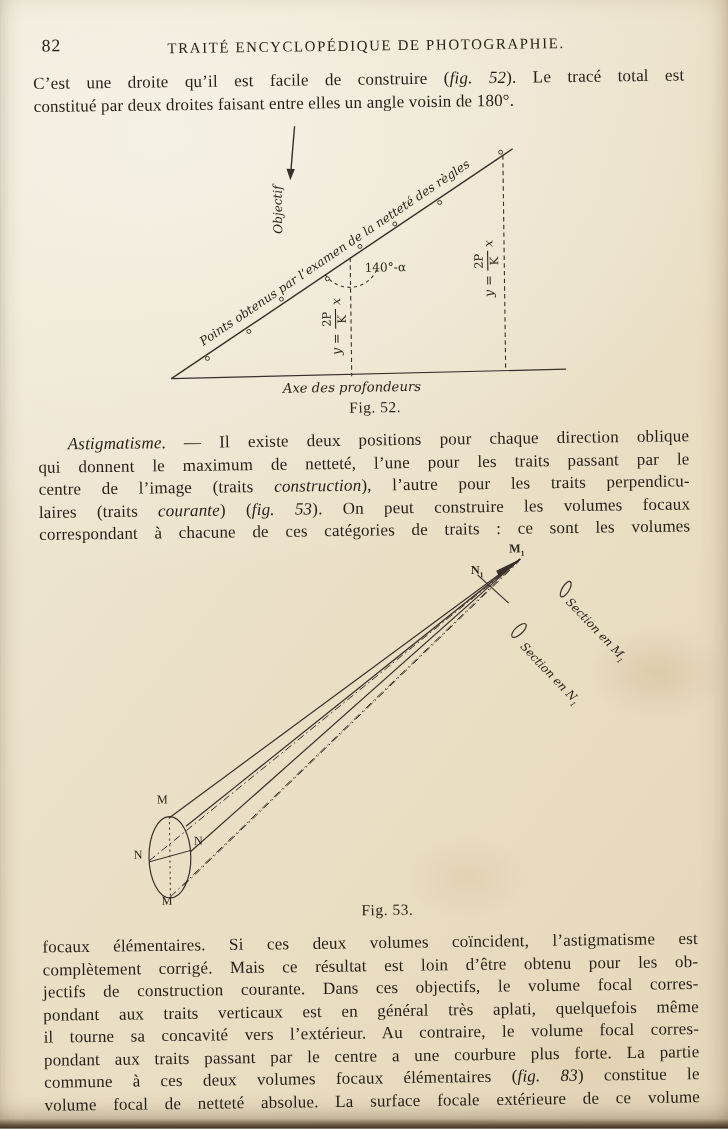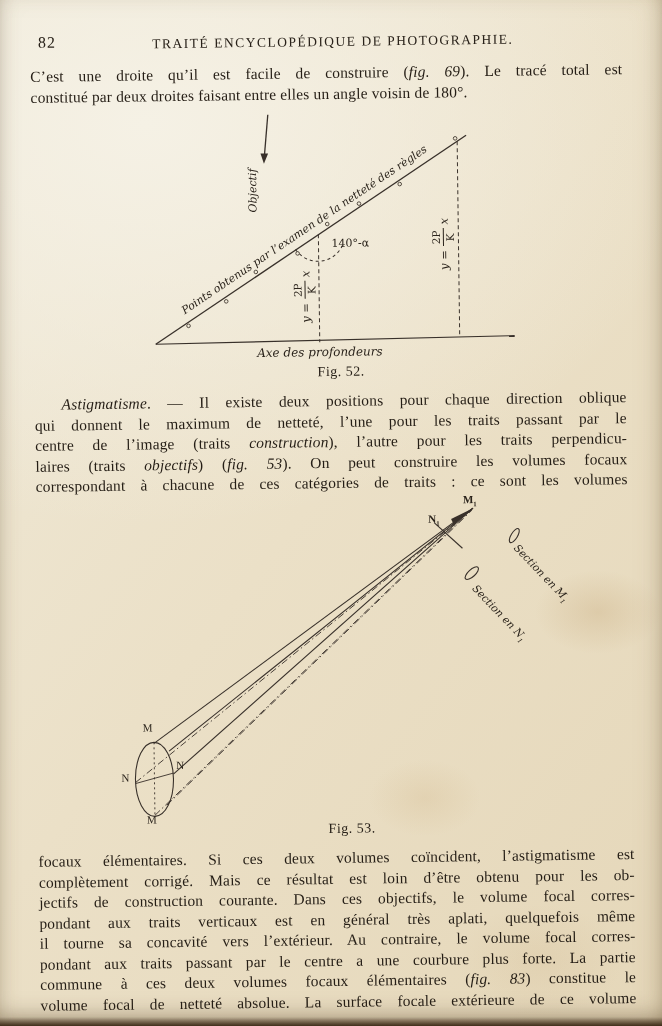--- a/index.html
+++ b/index.html
@@ -50,21 +50,21 @@
 </head>
 <body>
 
 <div class="page">
   <div class="content">
 
     <div class="hdr-num">82</div>
     <div class="hdr-title">TRAITÉ ENCYCLOPÉDIQUE DE PHOTOGRAPHIE.</div>
 
     <div class="para" style="top:63px">
-      <div class="tl"><span>C’est une droite qu’il est facile de construire (</span><i>fig. 69</i><span>). Le tracé total est</span></div>
+      <div class="tl"><span>C’est une droite qu’il est facile de construire (</span><i>fig. 52</i><span>). Le tracé total est</span></div>
       <div class="tl short"><span>constitué par deux droites faisant entre elles un angle voisin de 180°.</span></div>
     </div>
 
     <div class="fig" style="left:138px;top:106px;width:410px;height:280px">
       <svg width="410" height="280" viewBox="0 0 410 280">
         <g stroke="#38302a" fill="none" stroke-width="1.3">
           <line x1="135" y1="8" x2="131" y2="50"></line>
           <line x1="20" y1="236" x2="333" y2="31"></line>
           <line x1="20" y1="236" x2="379" y2="232" stroke-width="1.1"></line>
           <line x1="184" y1="128" x2="184" y2="236" stroke-width="1" stroke-dasharray="4 3"></line>
@@ -103,21 +103,21 @@
         <i>x</i>
       </div>
       <div class="figlab" style="left:104px;top:239px;width:160px;font-size:12px;text-align:center">Axe des profondeurs</div>
       <div class="caption" style="left:0;right:0;top:258px">Fig. 52.</div>
     </div>
 
     <div class="para" style="top:391px">
       <div class="tl" style="text-indent:27px"><i>Astigmatisme</i><span>. — Il existe deux positions pour chaque direction oblique</span></div>
       <div class="tl"><span>qui donnent le maximum de netteté, l’une pour les traits passant par le</span></div>
       <div class="tl"><span>centre de l’image (traits </span><i>construction</i><span>), l’autre pour les traits perpendicu-</span></div>
-      <div class="tl"><span>laires (traits </span><i>objectifs</i><span>) (</span><i>fig. 53</i><span>). On peut construire les volumes focaux</span></div>
+      <div class="tl"><span>laires (traits </span><i>courante</i><span>) (</span><i>fig. 53</i><span>). On peut construire les volumes focaux</span></div>
       <div class="tl"><span>correspondant à chacune de ces catégories de traits : ce sont les volumes</span></div>
     </div>
 
     <div class="fig" style="left:100px;top:495px;width:460px;height:345px">
       <svg width="460" height="330" viewBox="0 0 460 330">
         <g stroke="#38302a" fill="none" stroke-width="1.1">
           <ellipse cx="51" cy="282" rx="19" ry="37"></ellipse>
           <line x1="51" y1="245" x2="51" y2="319" stroke-width="0.9" stroke-dasharray="2 3"></line>
           <line x1="32" y1="286" x2="70" y2="276" stroke-width="0.9"></line>
           <line x1="51" y1="246" x2="373" y2="15"></line>

